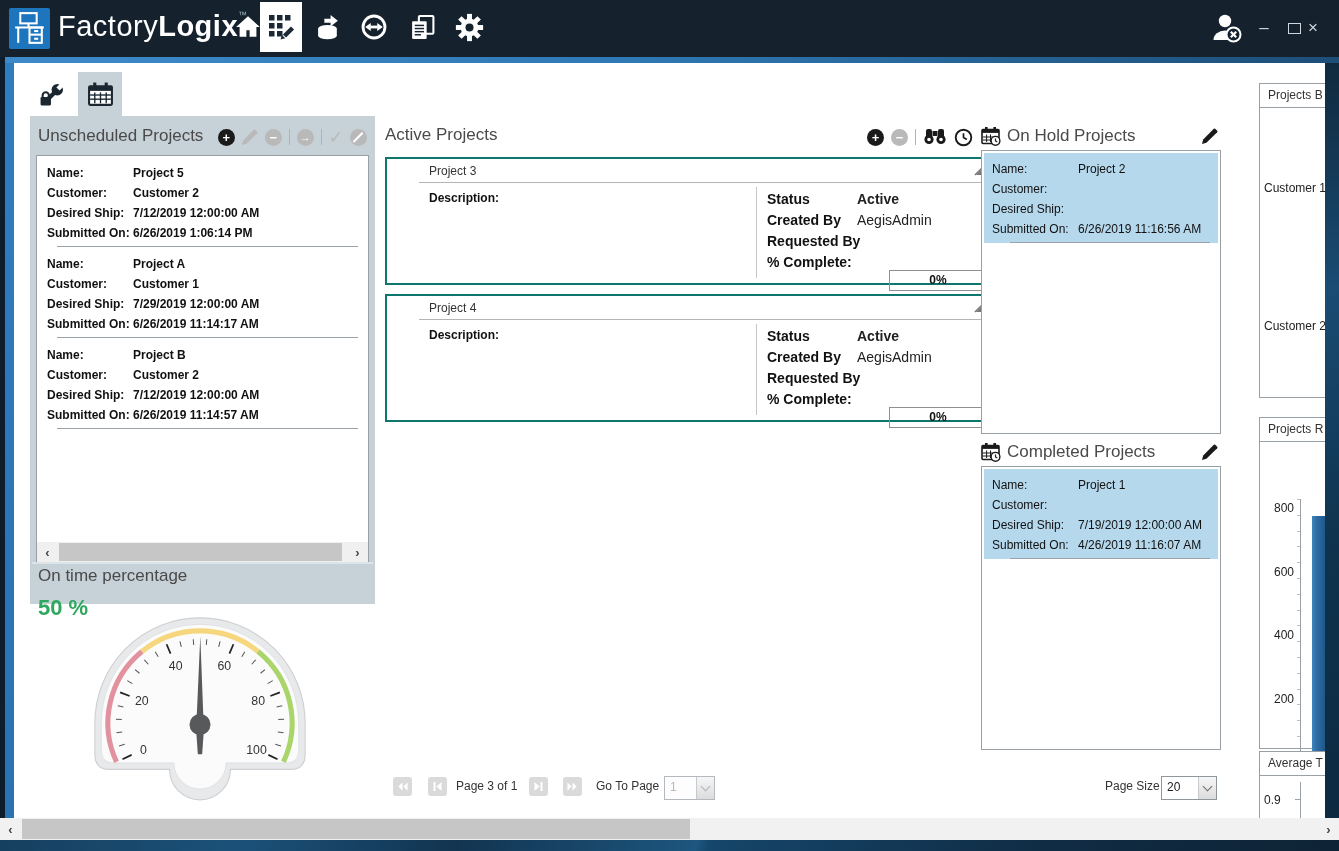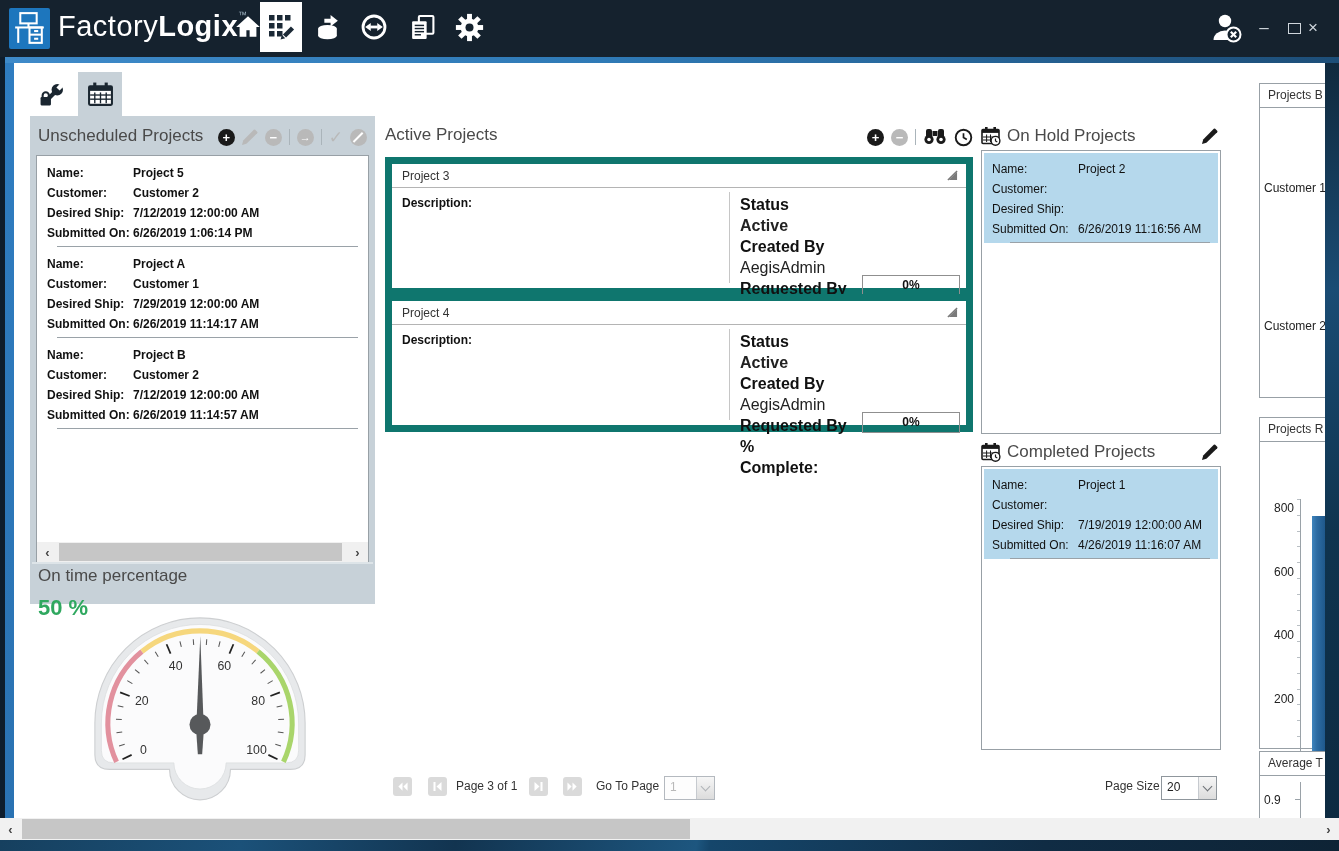--- a/index.html
+++ b/index.html
@@ -58,29 +58,29 @@
   .sarrow{width:21px;height:20px;display:flex;align-items:center;justify-content:center;
           color:#444;font-size:13px;font-weight:700;background:#f0f0f0;}
   .sthumb{position:absolute;top:1px;bottom:1px;background:#c6c6c6;}
 
   #gaugehead{left:8px;top:450px;text-align:center;}
   #gaugeval{left:8px;top:479px;font-size:22px;font-weight:700;}
 
   
   #ap-title{left:385px;top:125px;}
   #ap-toolbar{right:0;left:867px;top:127px;}
-  .card{left:385px;width:574px;border:7px solid #0f766e;background:#fff;}
+  .card{left:385px;width:574px;border:2px solid #0f766e;background:#fff;padding-left:32px;}
   .card-h{height:23px;border-bottom:1px solid #b4b4b4;display:flex;align-items:center;padding:0 8px 0 10px;
           font-size:12px;color:#333;}
   .card-h .sp{flex:1;}
   .card-b{position:relative;height:99px;}
   .desc{position:absolute;left:10px;top:8px;font-size:12px;font-weight:700;color:#111;}
   .vdiv{position:absolute;left:337px;top:4px;bottom:4px;width:1px;background:#c6c6c6;}
   .crt{position:absolute;left:348px;top:6px;}
-  .crow{display:flex;font-size:16px;line-height:21px;color:#222;flex-direction:column;}
+  .crow{display:flex;font-size:14px;line-height:21px;color:#222;}
   .crow .l{width:90px;flex:none;font-weight:700;color:#111;}
   .crow .v.bold{font-weight:700;}
   .pctbox{position:absolute;left:470px;top:87px;width:96px;height:19px;border:1px solid #8f8f8f;
           font-size:12px;font-weight:700;text-align:center;line-height:19px;color:#111;}
 
   
   .pgbtn{width:19px;height:19px;background:#dadada;border-radius:3px;display:flex;align-items:center;justify-content:center;}
   .pgtext{font-size:12px;color:#333;line-height:19px;white-space:nowrap;}
   .combo{height:22px;border:1px solid #b4b9bf;background:#fff;display:flex;}
   .combo .val{flex:1;font-size:12px;line-height:20px;padding-left:5px;}

